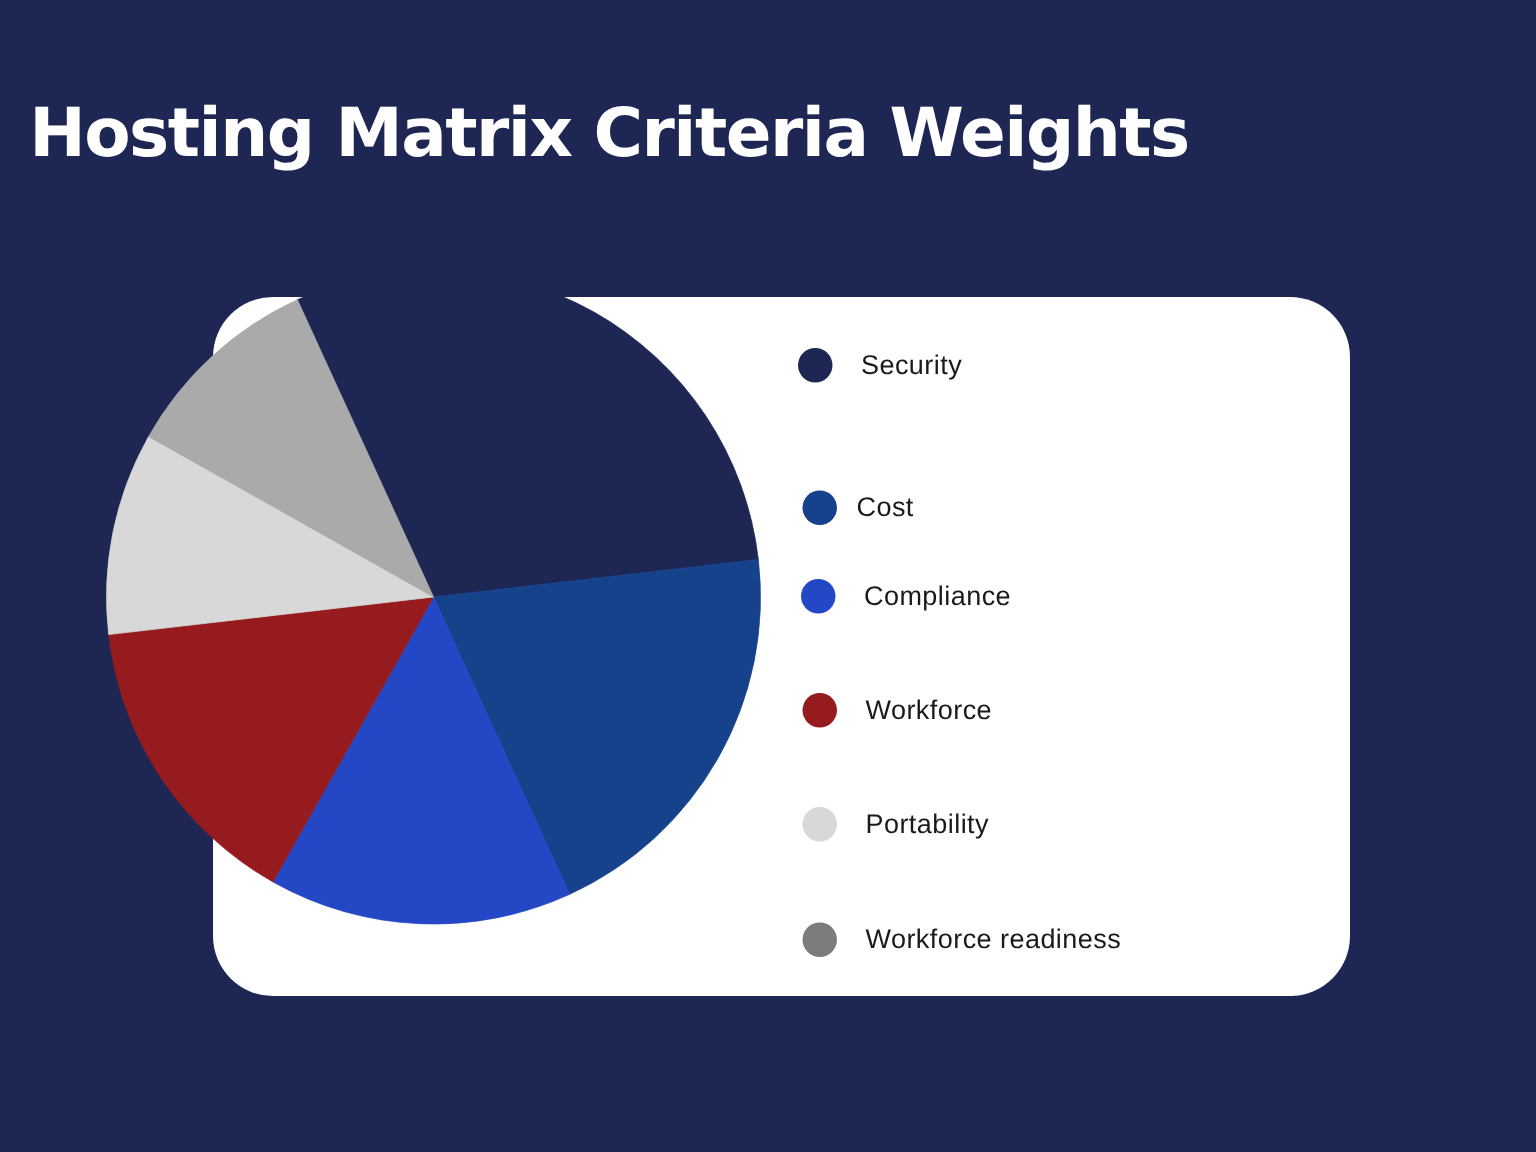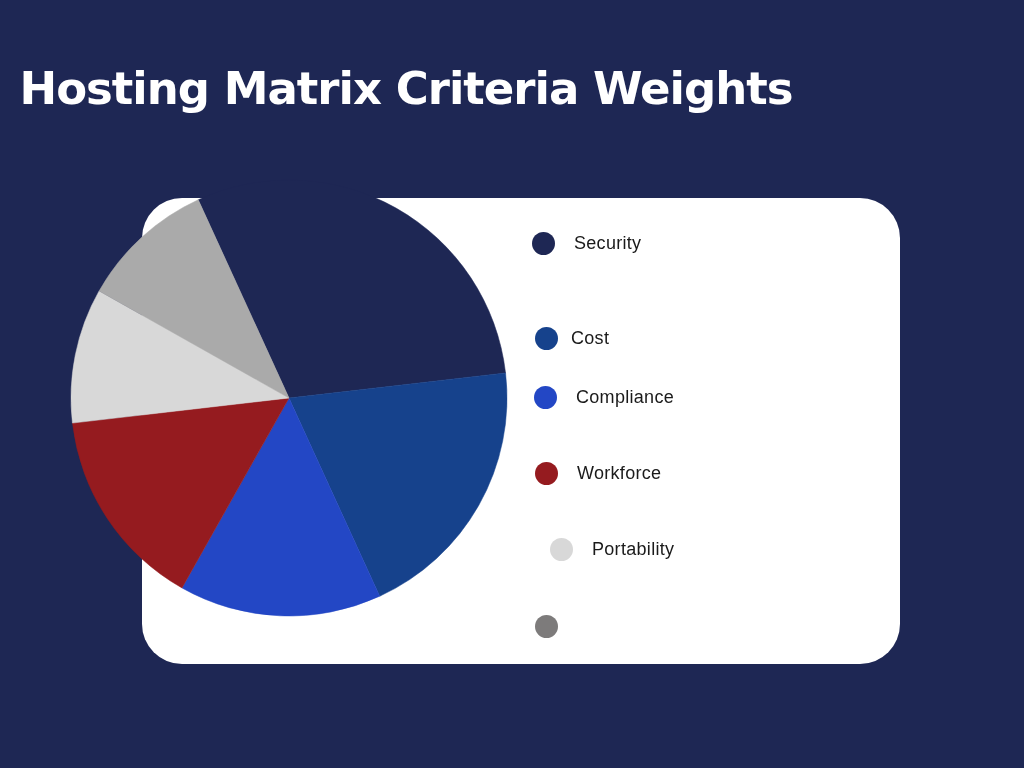--- a/index.html
+++ b/index.html
@@ -64,20 +64,21 @@
     <span class="legend-label">Cost</span>
   </div>
   <div class="legend-item" style="top:156px;left:2px">
     <span class="swatch" style="background: rgb(35, 71, 197);"></span>
     <span class="legend-label">Compliance</span>
   </div>
   <div class="legend-item" style="top:232px;left:3px">
     <span class="swatch" style="background: rgb(149, 27, 31);"></span>
     <span class="legend-label">Workforce</span>
   </div>
-  <div class="legend-item" style="top:308px;left:18px">
+  <div class="legend-item" style="top:308px;left:3px">
     <span class="swatch" style="background: rgb(216, 216, 216);"></span>
     <span class="legend-label">Portability</span>
   </div>
   <div class="legend-item" style="top:385px;left:3px">
     <span class="swatch" style="background:#7d7b7b"></span>
+    <span class="legend-label">Workforce readiness</span>
   </div>
 </div>
 
 </body></html>

